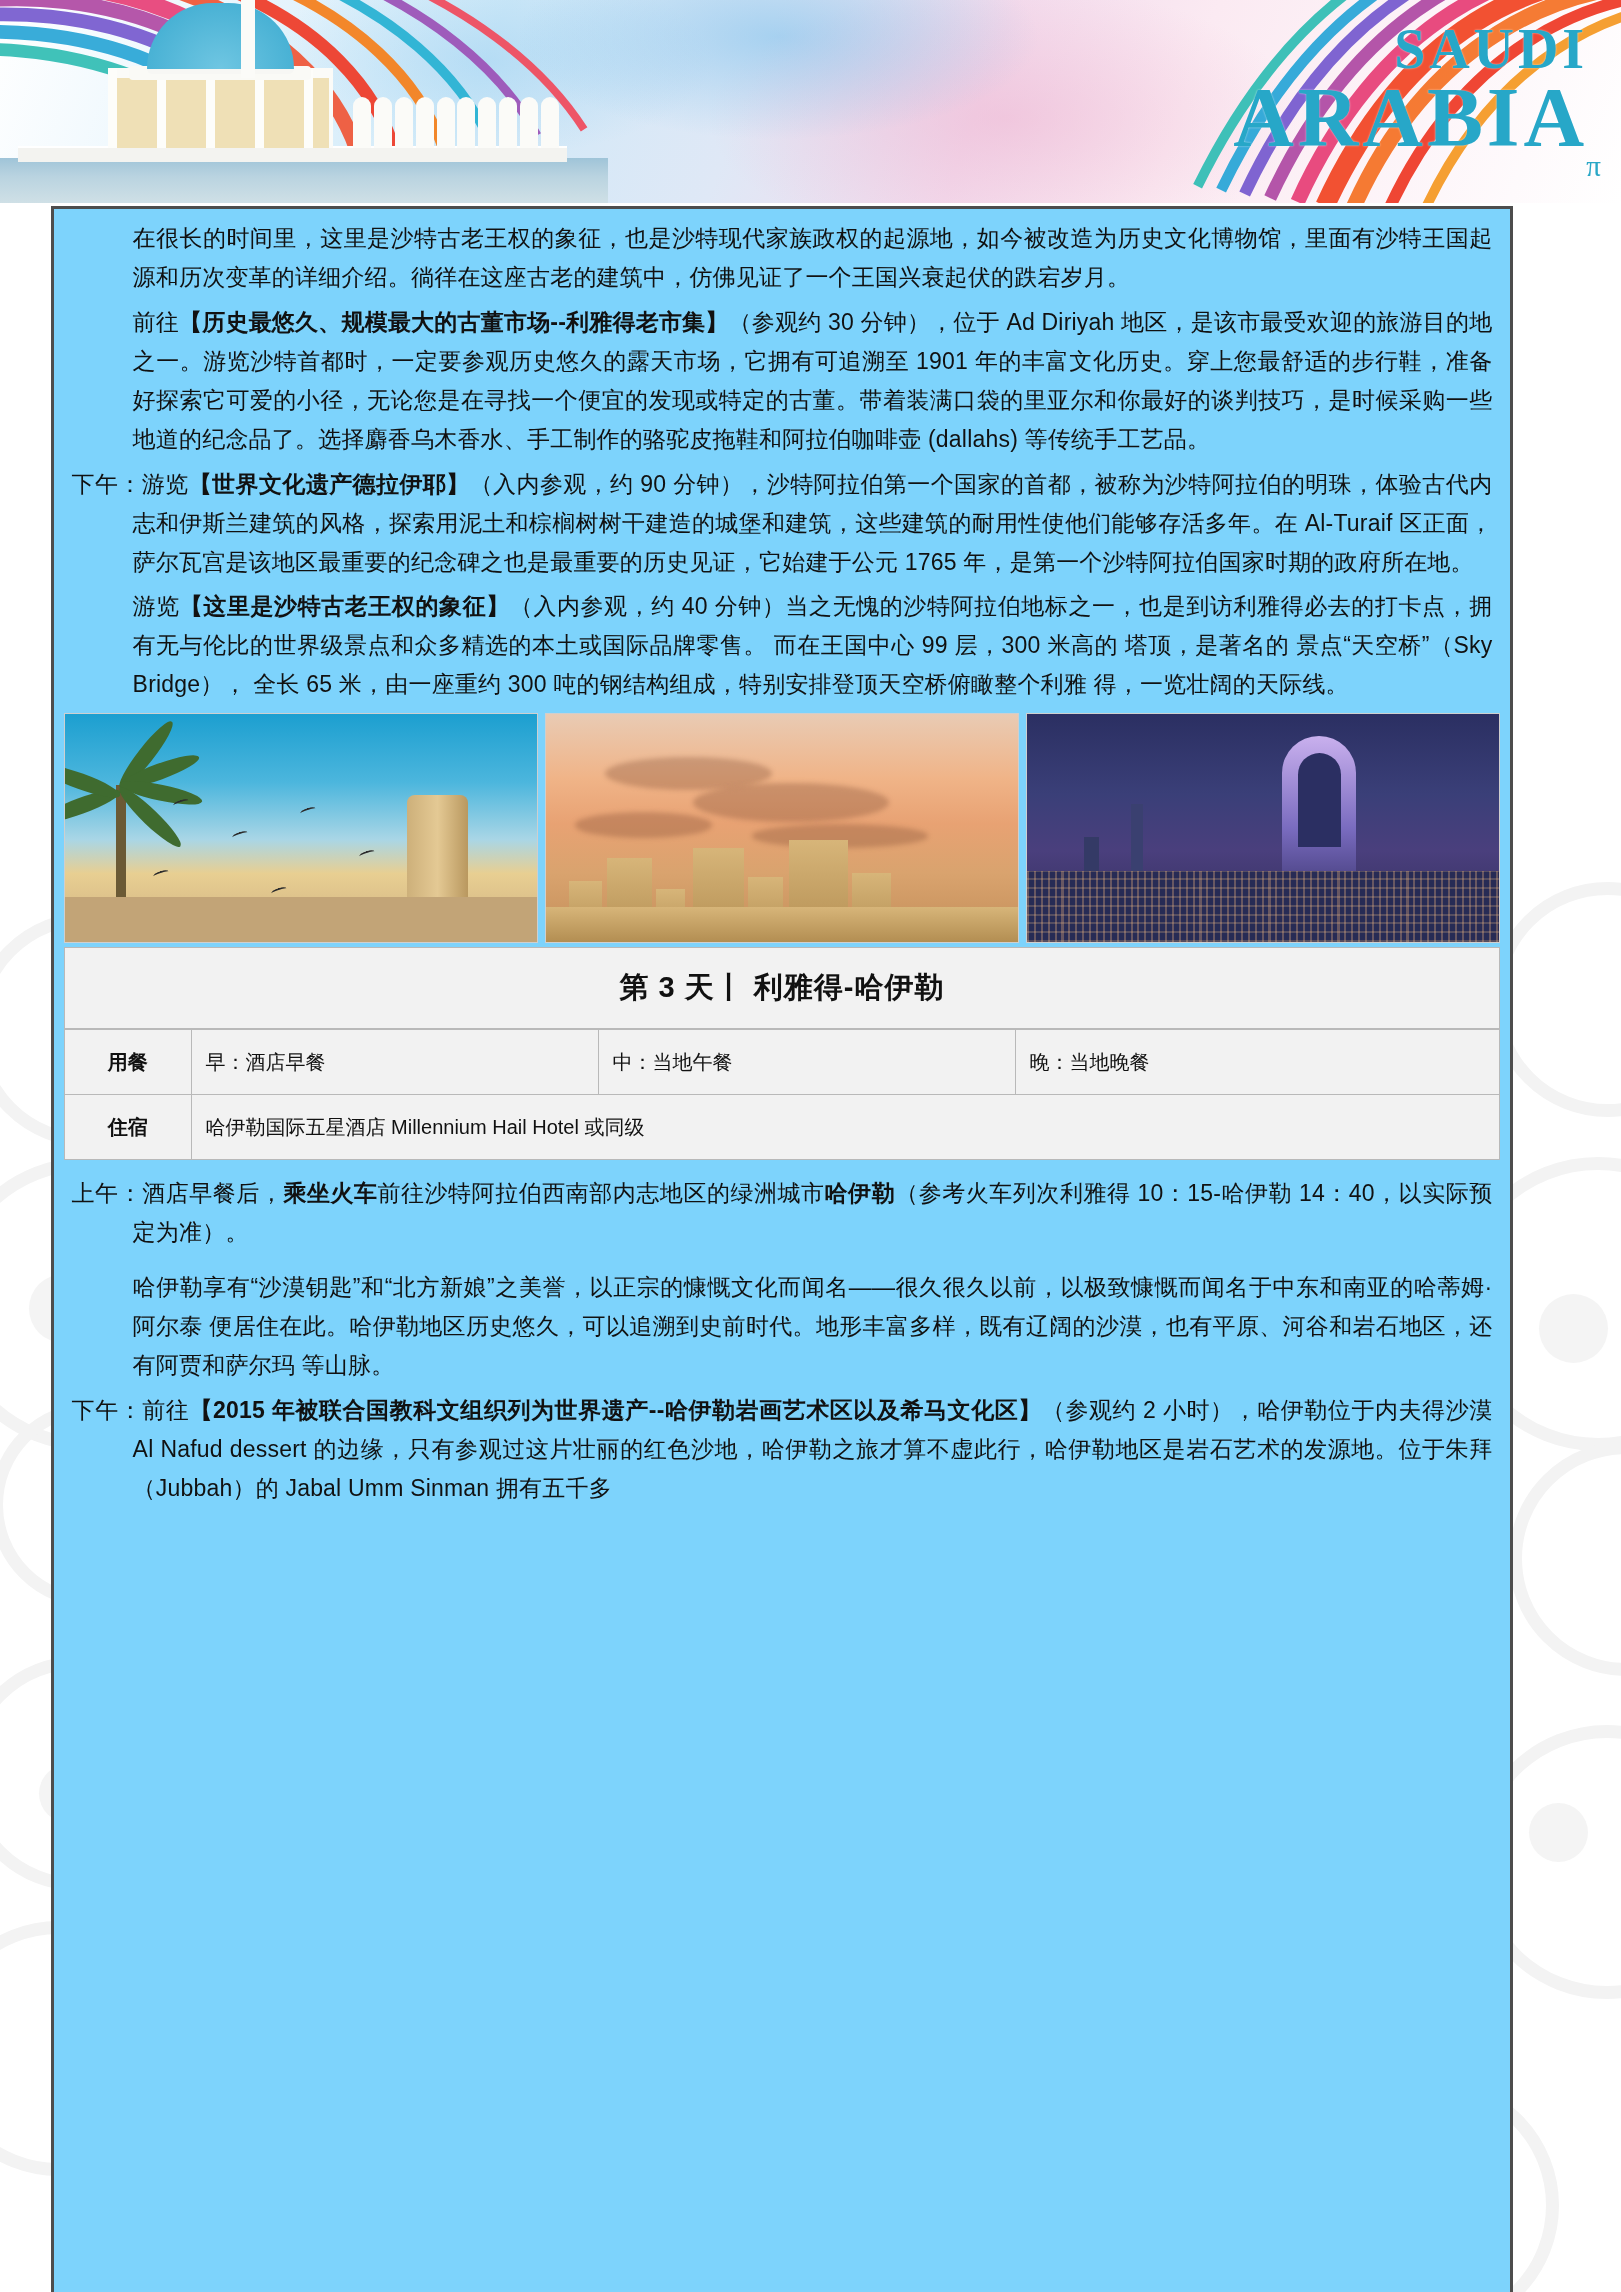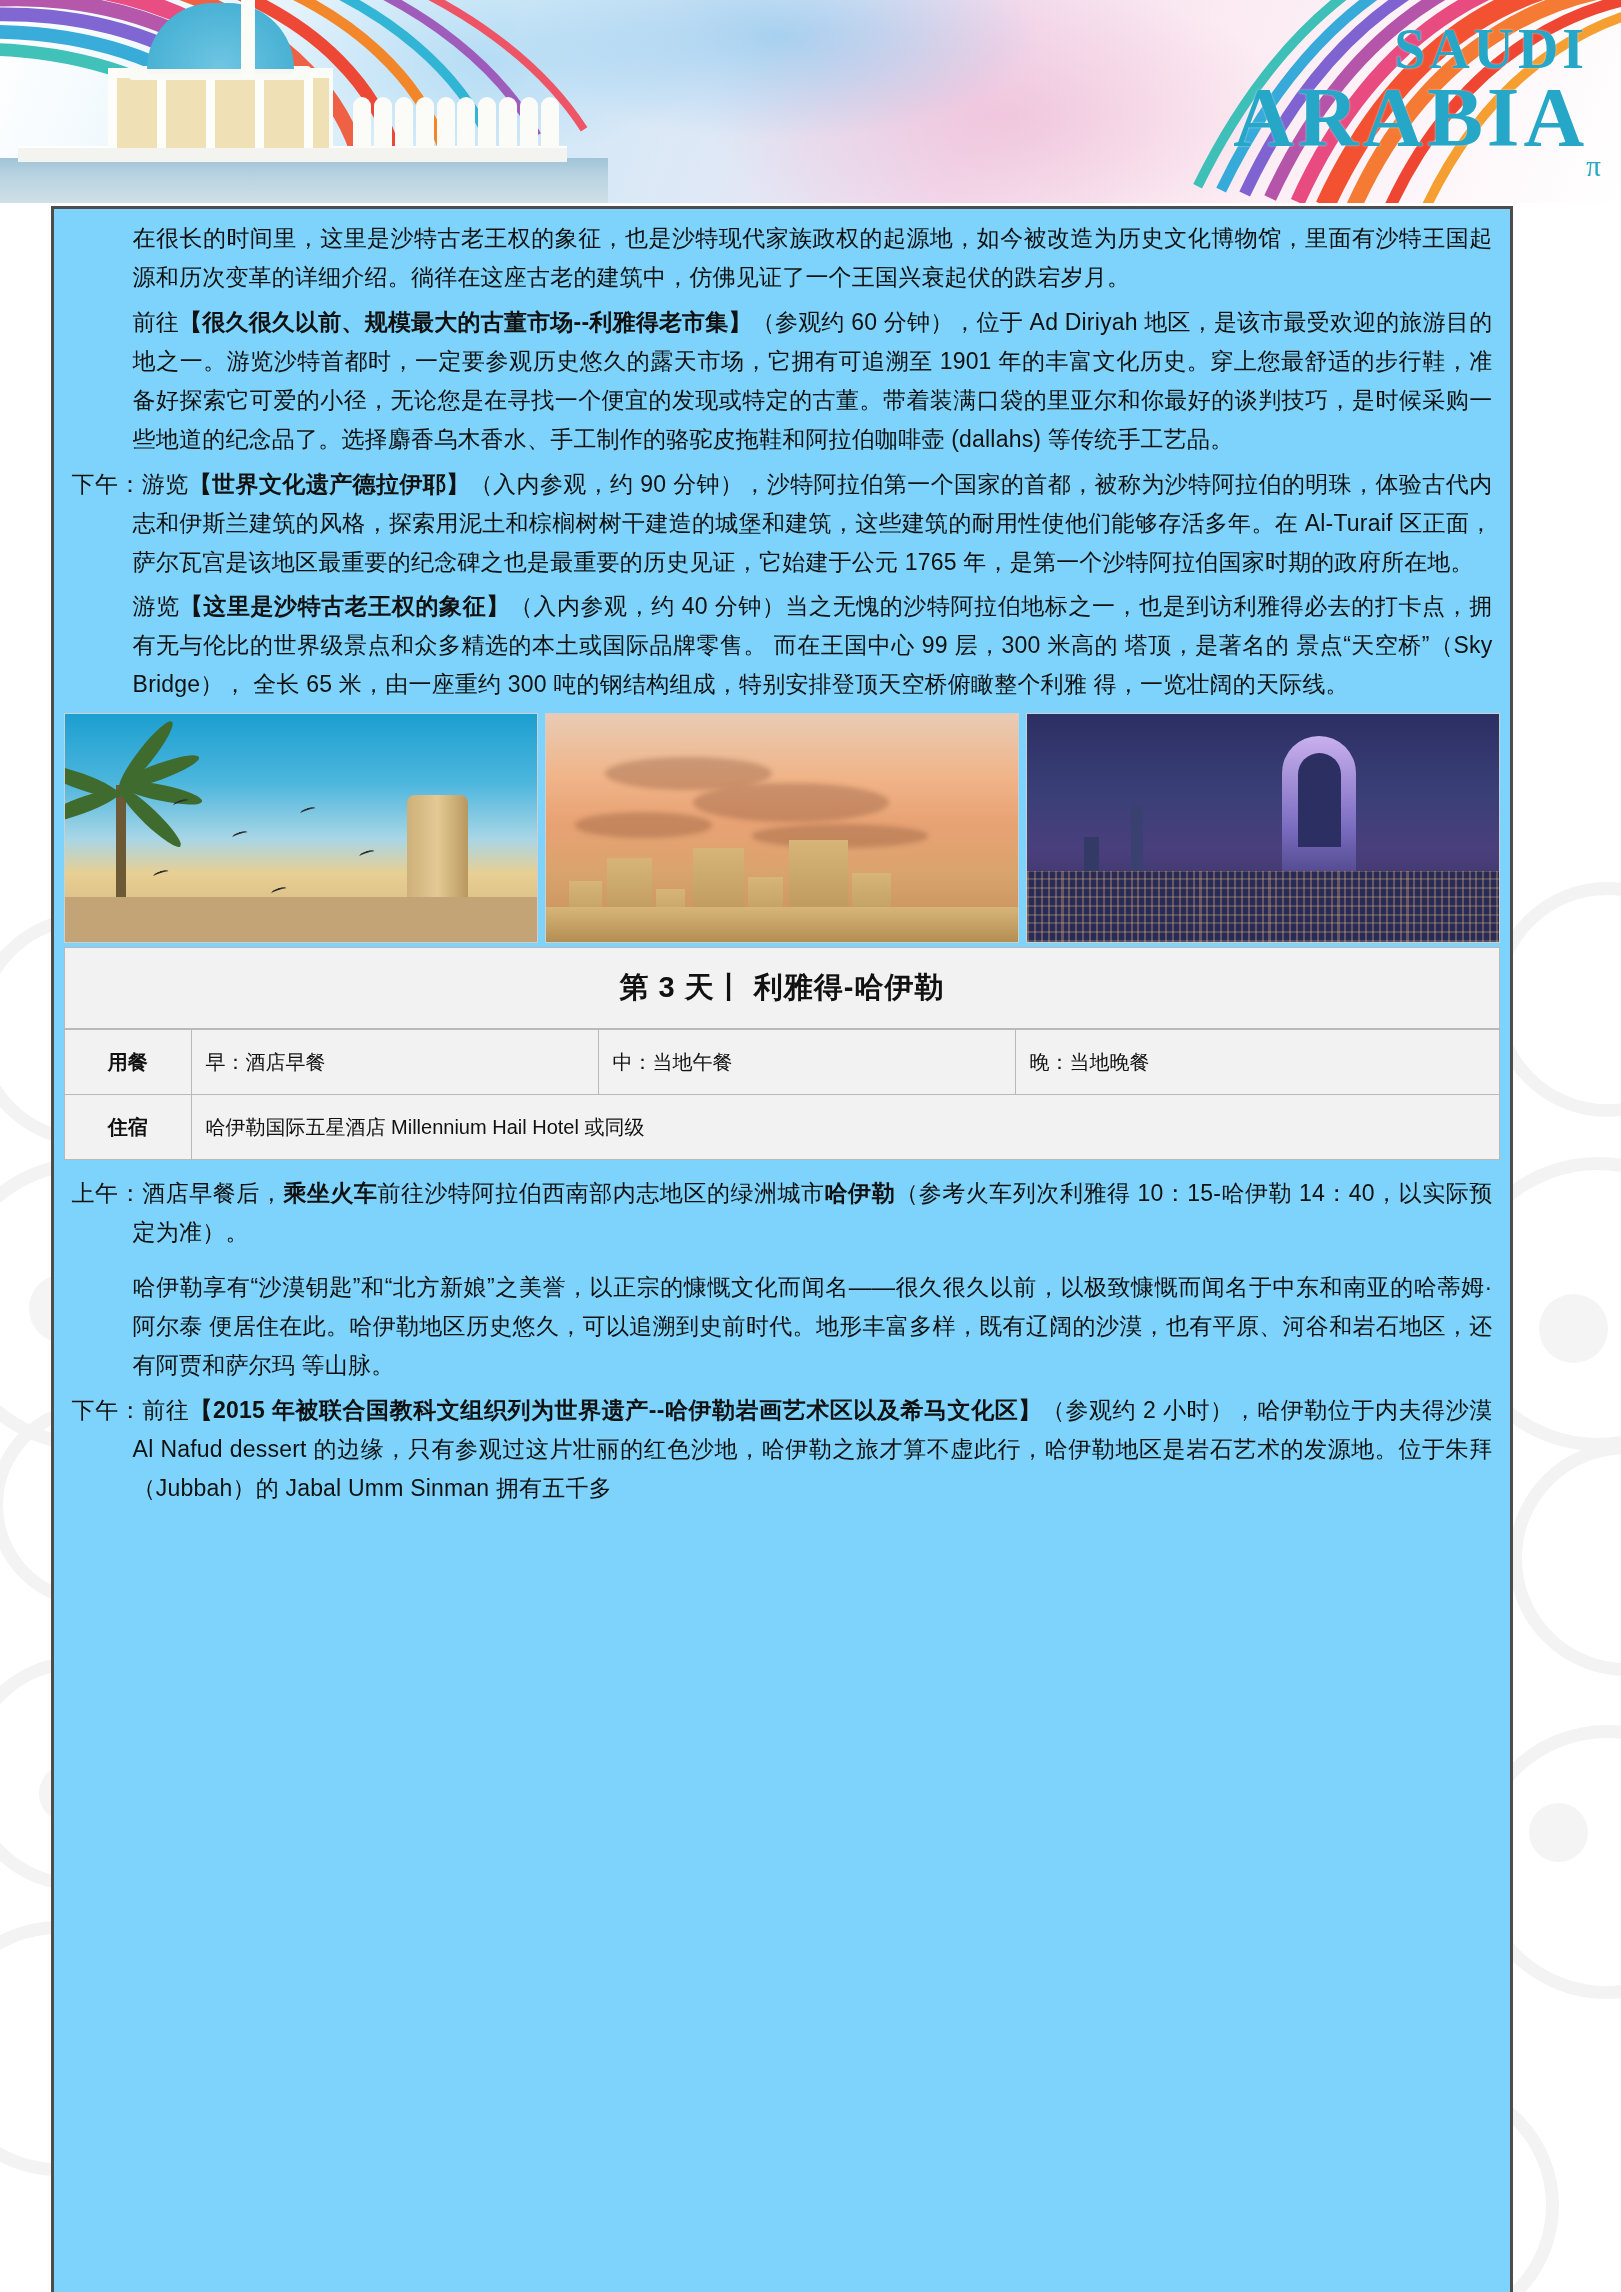--- a/index.html
+++ b/index.html
@@ -232,21 +232,21 @@
     <span class="l2">ARABIA</span>
   </div>
   <div class="pi-badge">π</div>
 </div>
 
 <div id="doc">
 
   <div class="pad">
     <p class="para indent">在很长的时间里，这里是沙特古老王权的象征，也是沙特现代家族政权的起源地，如今被改造为历史文化博物馆，里面有沙特王国起源和历次变革的详细介绍。徜徉在这座古老的建筑中，仿佛见证了一个王国兴衰起伏的跌宕岁月。</p>
 
-    <p class="para indent"><span>前往</span><span class="b">【很久很久以前、规模最大的古董市场--利雅得老市集】</span><span>（参观约 60 分钟），位于 Ad Diriyah 地区，是该市最受欢迎的旅游目的地之一。游览沙特首都时，一定要参观历史悠久的露天市场，它拥有可追溯至 1901 年的丰富文化历史。穿上您最舒适的步行鞋，准备好探索它可爱的小径，无论您是在寻找一个便宜的发现或特定的古董。带着装满口袋的里亚尔和你最好的谈判技巧，是时候采购一些地道的纪念品了。选择麝香乌木香水、手工制作的骆驼皮拖鞋和阿拉伯咖啡壶 (dallahs) 等传统手工艺品。</span></p>
+    <p class="para indent"><span>前往</span><span class="b">【历史最悠久、规模最大的古董市场--利雅得老市集】</span><span>（参观约 30 分钟），位于 Ad Diriyah 地区，是该市最受欢迎的旅游目的地之一。游览沙特首都时，一定要参观历史悠久的露天市场，它拥有可追溯至 1901 年的丰富文化历史。穿上您最舒适的步行鞋，准备好探索它可爱的小径，无论您是在寻找一个便宜的发现或特定的古董。带着装满口袋的里亚尔和你最好的谈判技巧，是时候采购一些地道的纪念品了。选择麝香乌木香水、手工制作的骆驼皮拖鞋和阿拉伯咖啡壶 (dallahs) 等传统手工艺品。</span></p>
 
     <p class="para hang"><span>下午：</span><span>游览</span><span class="b">【世界文化遗产德拉伊耶】</span><span>（入内参观，约 90 分钟），沙特阿拉伯第一个国家的首都，被称为沙特阿拉伯的明珠，体验古代内志和伊斯兰建筑的风格，探索用泥土和棕榈树树干建造的城堡和建筑，这些建筑的耐用性使他们能够存活多年。在 Al-Turaif 区正面，萨尔瓦宫是该地区最重要的纪念碑之也是最重要的历史见证，它始建于公元 1765 年，是第一个沙特阿拉伯国家时期的政府所在地。</span></p>
 
     <p class="para indent"><span>游览</span><span class="b">【这里是沙特古老王权的象征】</span><span>（入内参观，约 40 分钟）当之无愧的沙特阿拉伯地标之一，也是到访利雅得必去的打卡点，拥有无与伦比的世界级景点和众多精选的本土或国际品牌零售。 而在王国中心 99 层，300 米高的 塔顶，是著名的 景点“天空桥”（Sky Bridge）， 全长 65 米，由一座重约 300 吨的钢结构组成，特别安排登顶天空桥俯瞰整个利雅 得，一览壮阔的天际线。</span></p>
   </div>
 
   <div id="photos">
     <div class="ph ph1">
       <div class="palm" style="left:51px;bottom:0;height:157px;"></div>
       <div class="frond" style="left:55px;bottom:147px;transform:rotate(-52deg);"></div>

